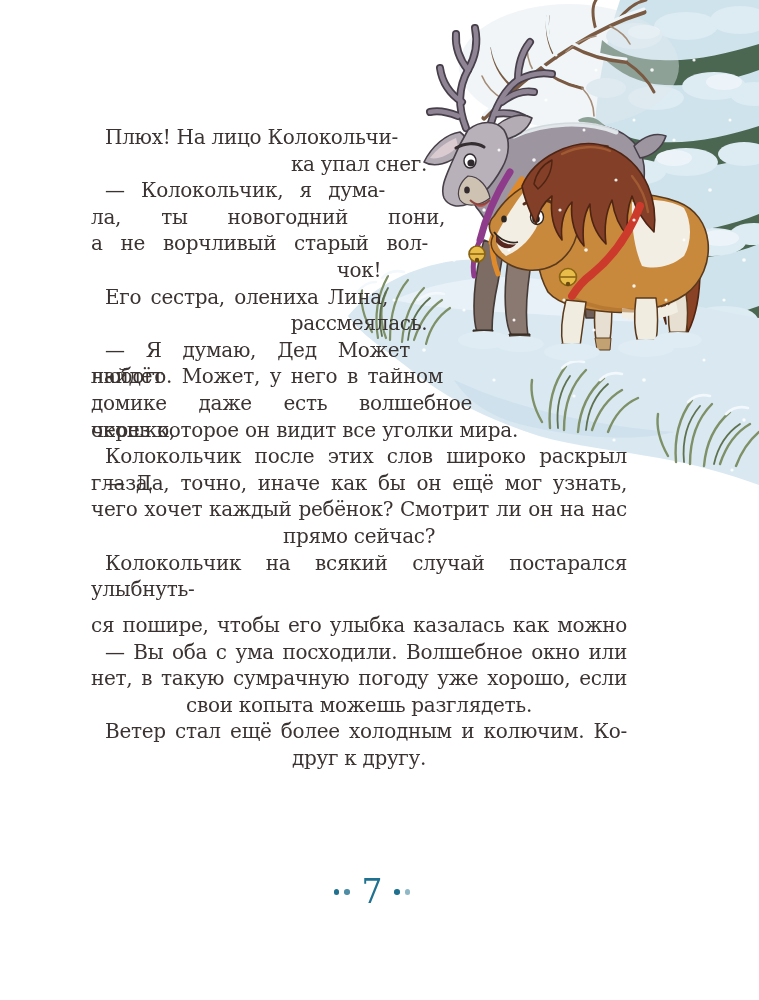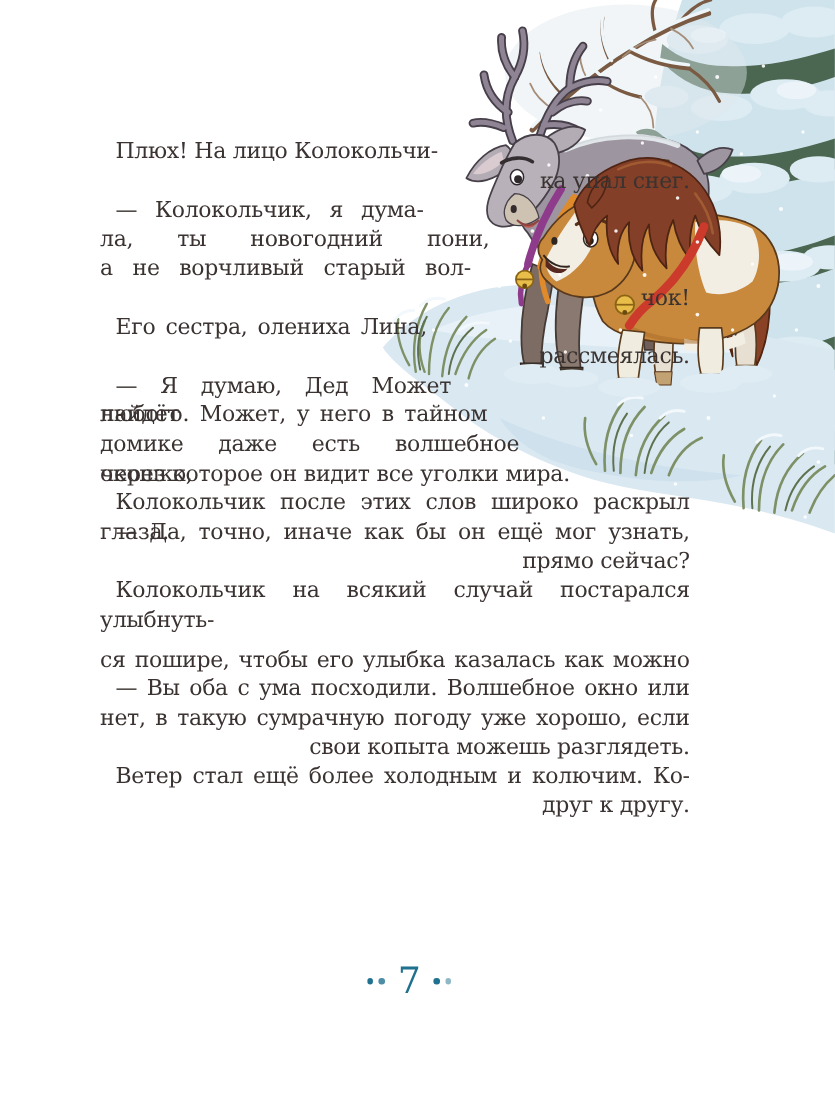--- a/index.html
+++ b/index.html
@@ -11,21 +11,21 @@
   .illustration{
     position:absolute;left:334px;top:0;width:425px;height:530px;
   }
   .text-block{
     position:absolute;left:91px;top:124px;width:536px;
     font-size:20px;line-height:26.6px;color:#3a3331;
     letter-spacing:-0.3px;
   }
   .line{height:26.6px;overflow:visible;}
   .line.jf{text-align:justify;text-align-last:justify;-moz-text-align-last:justify;}
-  .line.lf{text-align:right;}
+  .line.lf{text-align:center;}
   .line.ind{text-indent:14px;}
   .page-footer{
     position:absolute;left:0;top:872px;width:744px;height:40px;
     display:flex;align-items:center;justify-content:center;
   }
   .folio-num{
     font-size:33px;line-height:40px;color:#20718f;margin:0 9px;
   }
   .dot{
     width:5.5px;height:5.5px;border-radius:50%;background:#20718f;
@@ -365,20 +365,21 @@
     <div class="line jf" style="width: 337px;">а не ворчливый старый вол-</div>
     <div class="line lf">чок!</div>
     <div class="line jf ind" style="width: 297px;">Его сестра, олениха Лина,</div>
     <div class="line lf">рассмеялась.</div>
     <div class="line jf ind" style="width: 319px;">— Я думаю, Дед Может найдёт</div>
     <div class="line jf" style="width: 352px;">любого. Может, у него в тайном</div>
     <div class="line jf" style="width: 381px;">домике даже есть волшебное окошко,</div>
     <div class="line jf" style="width: 427px;">через которое он видит все уголки мира.</div>
     <div class="line jf ind" style="width: 536px;">Колокольчик после этих слов широко раскрыл глаза.</div>
     <div class="line jf ind" style="width: 536px;">— Да, точно, иначе как бы он ещё мог узнать,</div>
+    <div class="line jf" style="width: 536px;">чего хочет каждый ребёнок? Смотрит ли он на нас</div>
     <div class="line lf">прямо сейчас?</div>
     <div class="line jf ind" style="width: 536px;">Колокольчик на всякий случай постарался улыбнуть-</div>
     <div class="line jf" style="width: 536px; margin-top: 36px;">ся пошире, чтобы его улыбка казалась как можно</div>
     <div class="line jf ind" style="width: 536px;">— Вы оба с ума посходили. Волшебное окно или</div>
     <div class="line jf" style="width: 536px;">нет, в такую сумрачную погоду уже хорошо, если</div>
     <div class="line lf">свои копыта можешь разглядеть.</div>
     <div class="line jf ind" style="width: 536px;">Ветер стал ещё более холодным и колючим. Ко-</div>
     <div class="line lf">друг к другу.</div>
   </div>
 

